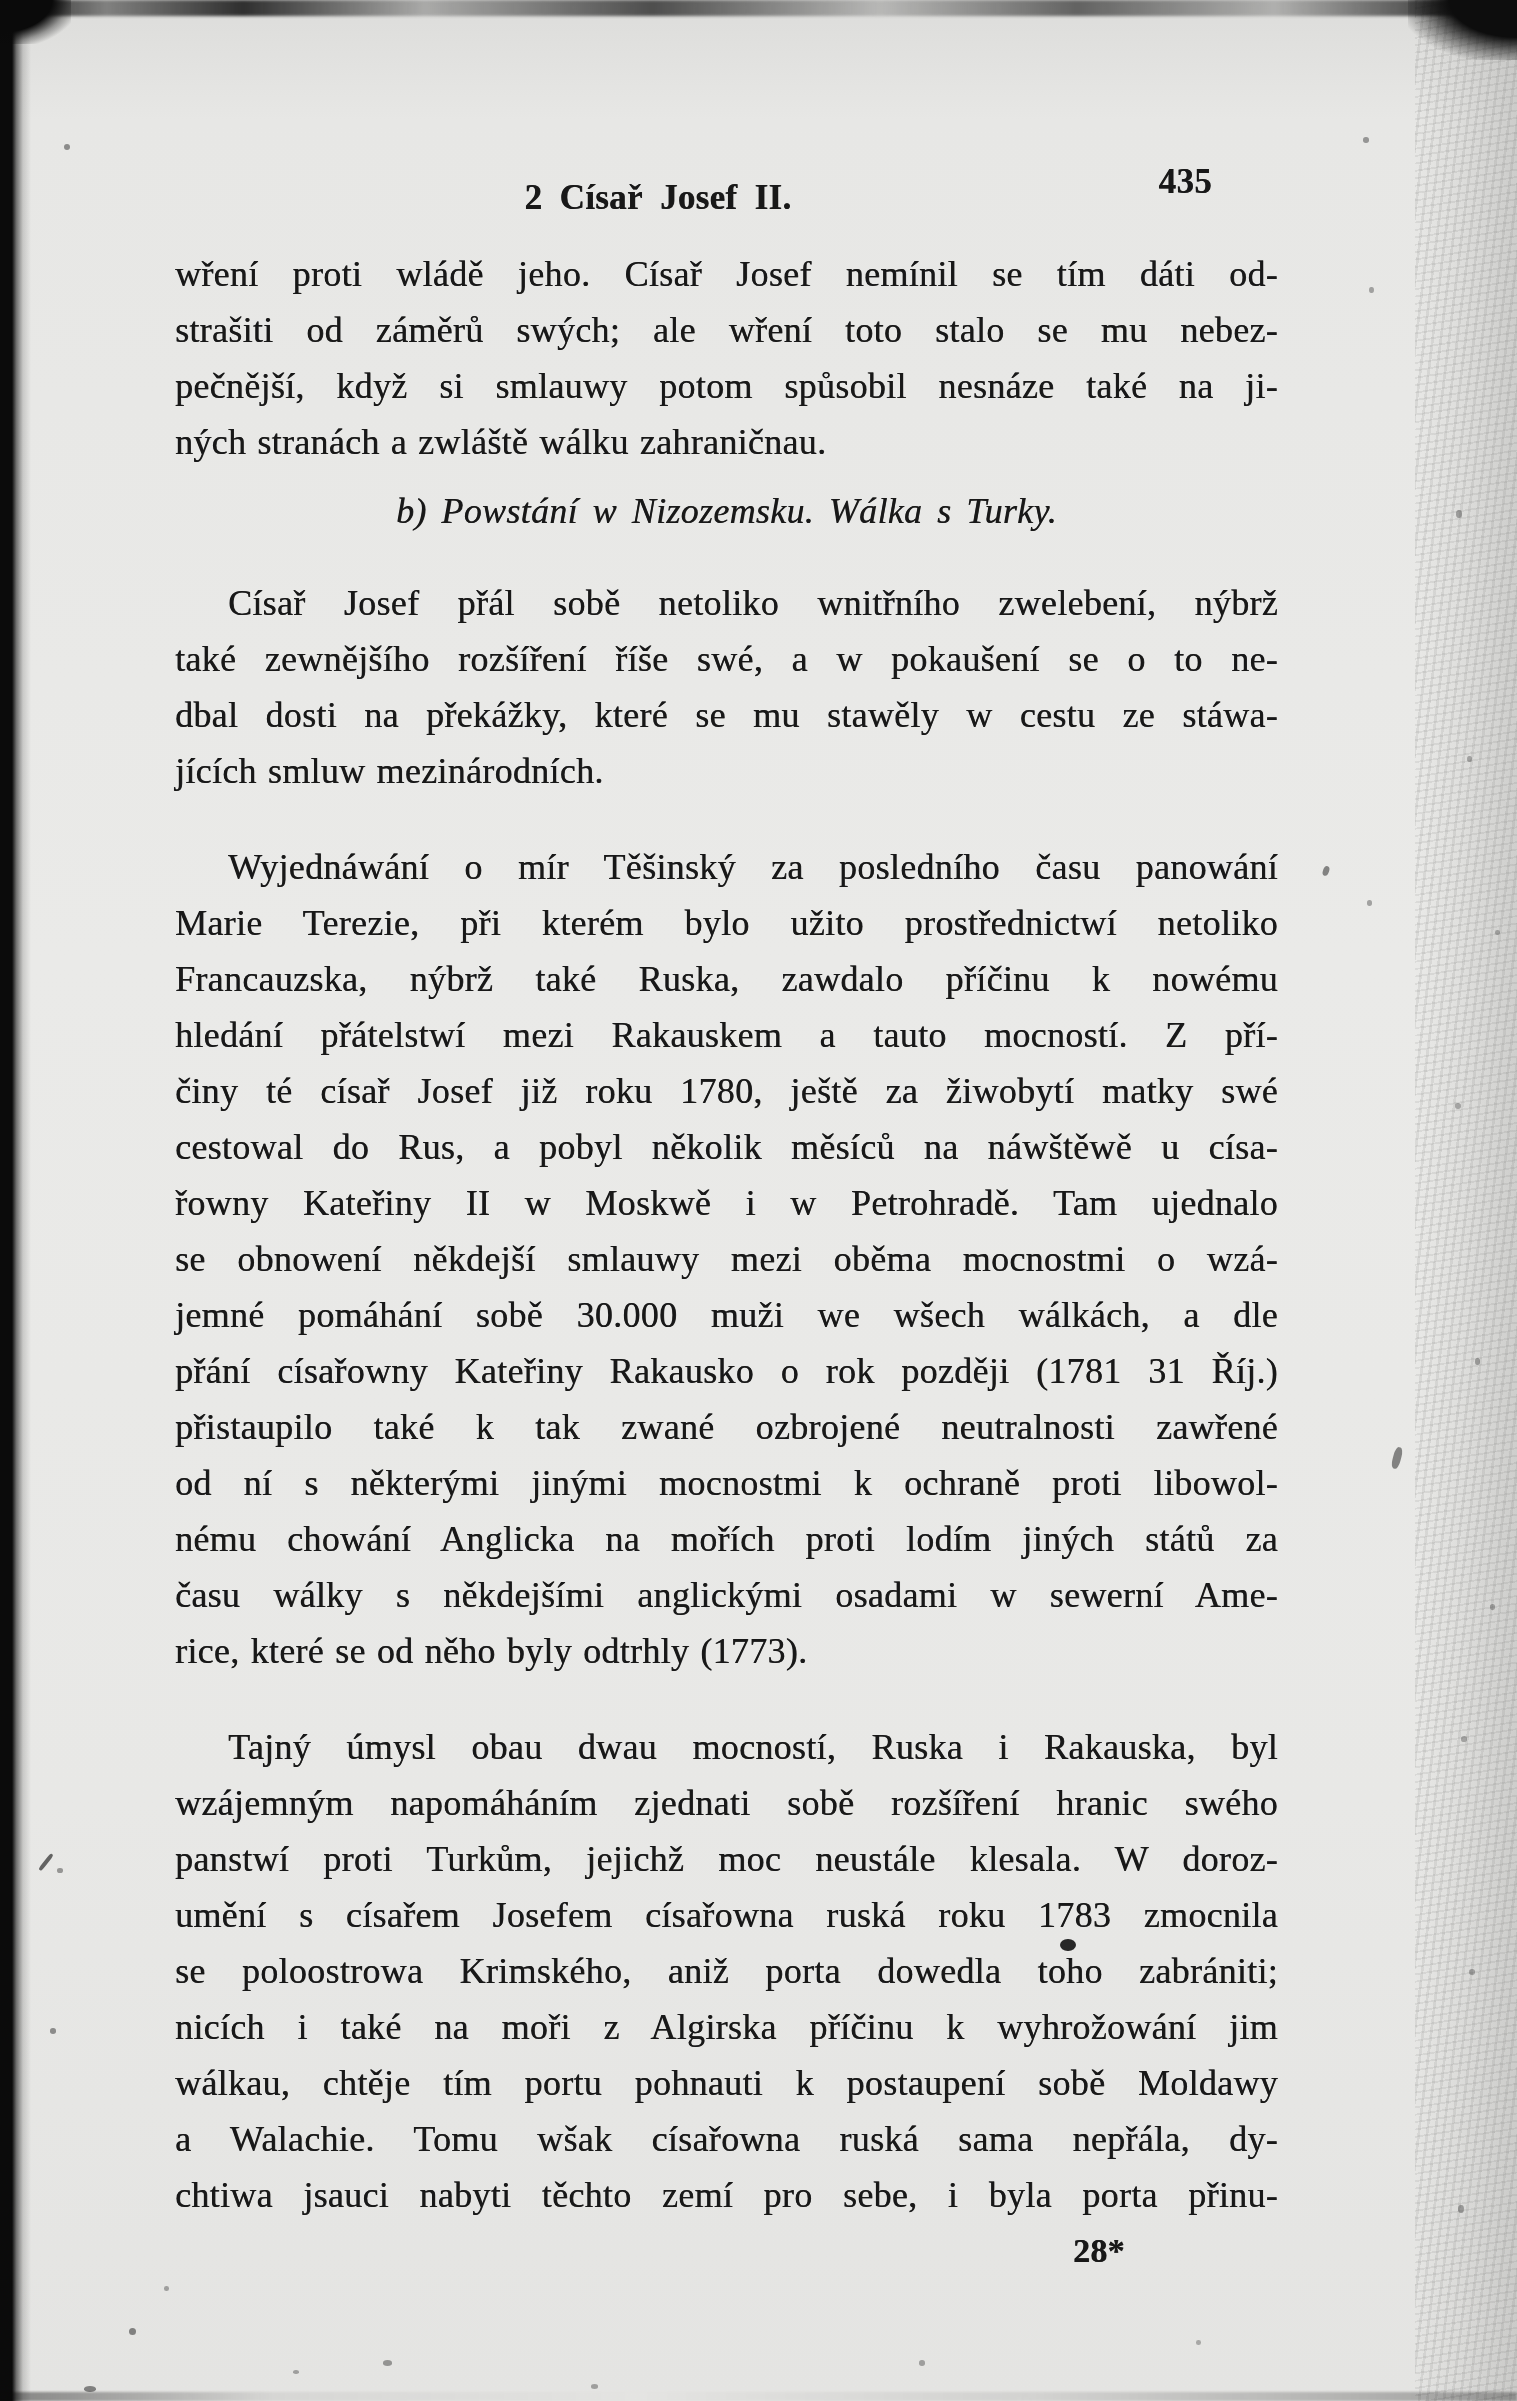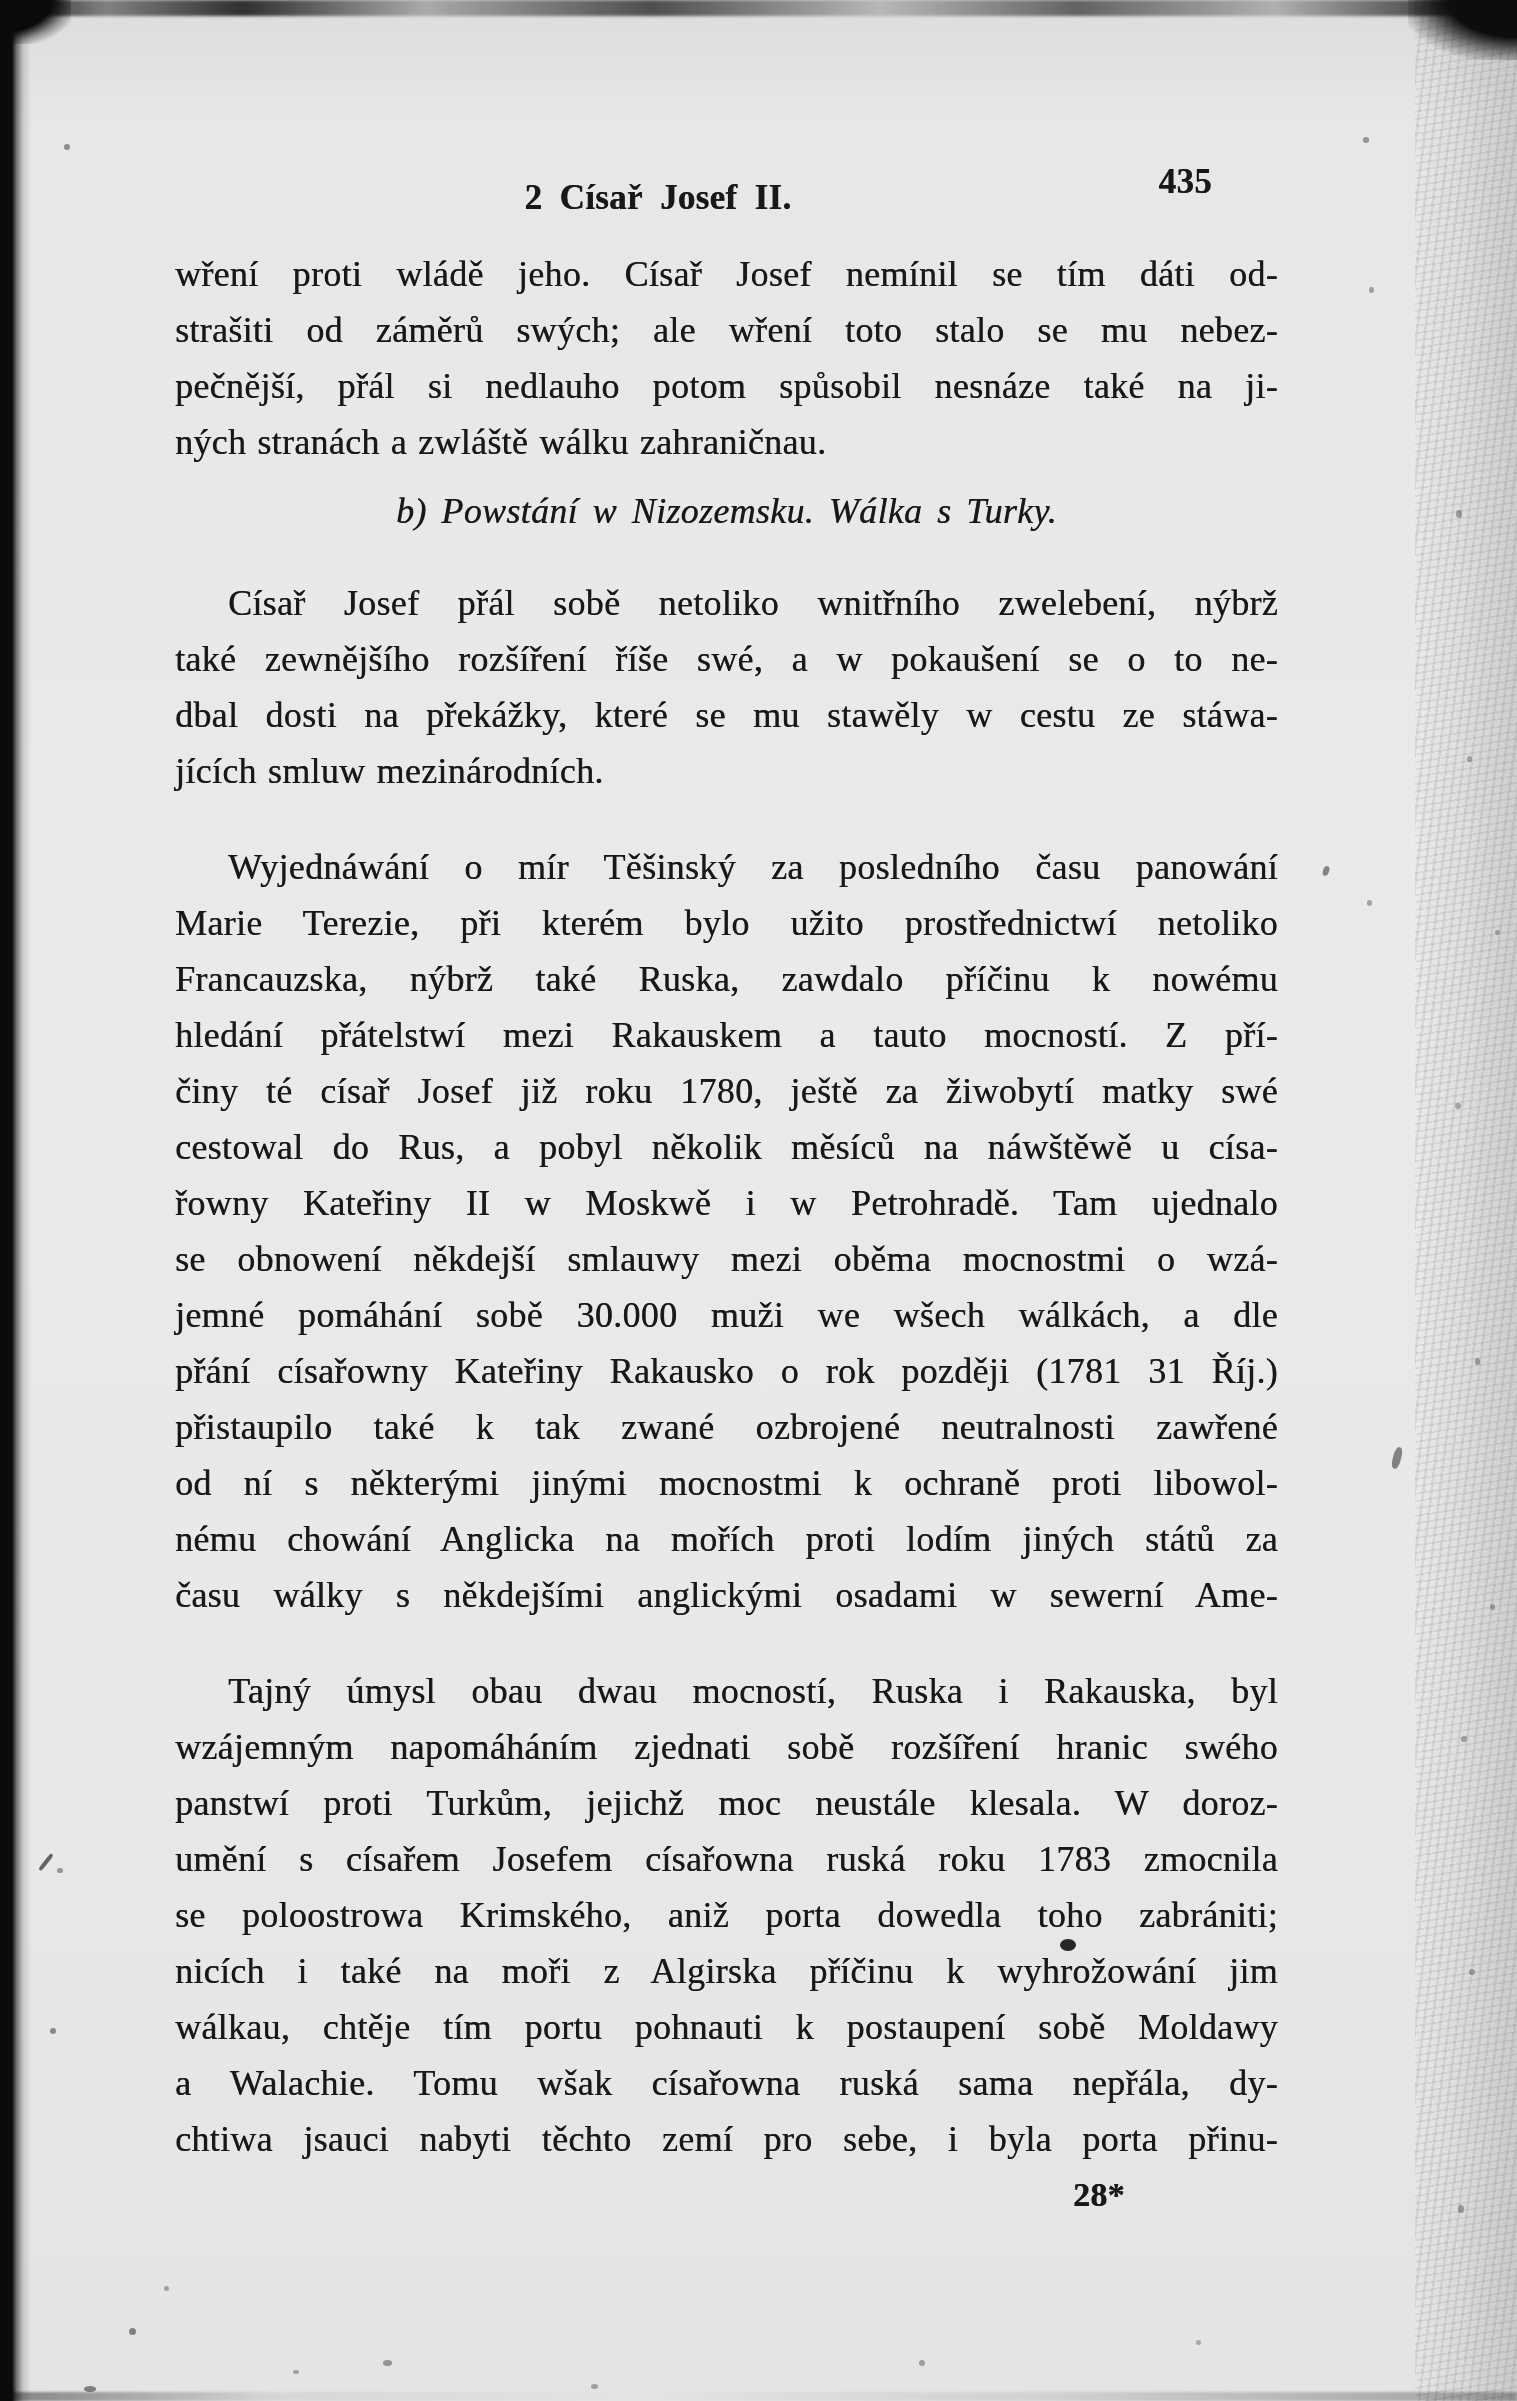--- a/index.html
+++ b/index.html
@@ -129,21 +129,21 @@
 
 <div class="page-text">
   <div class="running-head">
     <span class="title">2 Císař Josef II.</span>
     <span class="pagenum">435</span>
   </div>
   <div id="text-body">
       <div class="paragraph">
         <div class="line">wření proti wládě jeho. Císař Josef nemínil se tím dáti od-</div>
         <div class="line">strašiti od záměrů swých; ale wření toto stalo se mu nebez-</div>
-        <div class="line">pečnější, přál si nedlauho potom spůsobil nesnáze také na ji-</div>
+        <div class="line">pečnější, když si smlauwy potom spůsobil nesnáze také na ji-</div>
         <div class="line final">ných stranách a zwláště wálku zahraničnau.</div>
       </div>
       <div class="section-heading">b) Powstání w Nizozemsku. Wálka s Turky.</div>
       <div class="paragraph">
         <div class="line indent">Císař Josef přál sobě netoliko wnitřního zwelebení, nýbrž</div>
         <div class="line">také zewnějšího rozšíření říše swé, a w pokaušení se o to ne-</div>
         <div class="line">dbal dosti na překážky, které se mu stawěly w cestu ze stáwa-</div>
         <div class="line final">jících smluw mezinárodních.</div>
       </div>
       <div class="paragraph">
@@ -154,20 +154,21 @@
         <div class="line">činy té císař Josef již roku 1780, ještě za žiwobytí matky swé</div>
         <div class="line">cestowal do Rus, a pobyl několik měsíců na náwštěwě u císa-</div>
         <div class="line">řowny Kateřiny II w Moskwě i w Petrohradě. Tam ujednalo</div>
         <div class="line">se obnowení někdejší smlauwy mezi oběma mocnostmi o wzá-</div>
         <div class="line">jemné pomáhání sobě 30.000 muži we wšech wálkách, a dle</div>
         <div class="line">přání císařowny Kateřiny Rakausko o rok později (1781 31 Říj.)</div>
         <div class="line">přistaupilo také k tak zwané ozbrojené neutralnosti zawřené</div>
         <div class="line">od ní s některými jinými mocnostmi k ochraně proti libowol-</div>
         <div class="line">nému chowání Anglicka na mořích proti lodím jiných států za</div>
         <div class="line">času wálky s někdejšími anglickými osadami w sewerní Ame-</div>
+        <div class="line final">rice, které se od něho byly odtrhly (1773).</div>
       </div>
       <div class="paragraph">
         <div class="line indent">Tajný úmysl obau dwau mocností, Ruska i Rakauska, byl</div>
         <div class="line">wzájemným napomáháním zjednati sobě rozšíření hranic swého</div>
         <div class="line">panstwí proti Turkům, jejichž moc neustále klesala. W doroz-</div>
         <div class="line">umění s císařem Josefem císařowna ruská roku 1783 zmocnila</div>
         <div class="line">se poloostrowa Krimského, aniž porta dowedla toho zabrániti;</div>
         <div class="line">nicích i také na moři z Algirska příčinu k wyhrožowání jim</div>
         <div class="line">wálkau, chtěje tím portu pohnauti k postaupení sobě Moldawy</div>
         <div class="line">a Walachie. Tomu wšak císařowna ruská sama nepřála, dy-</div>

